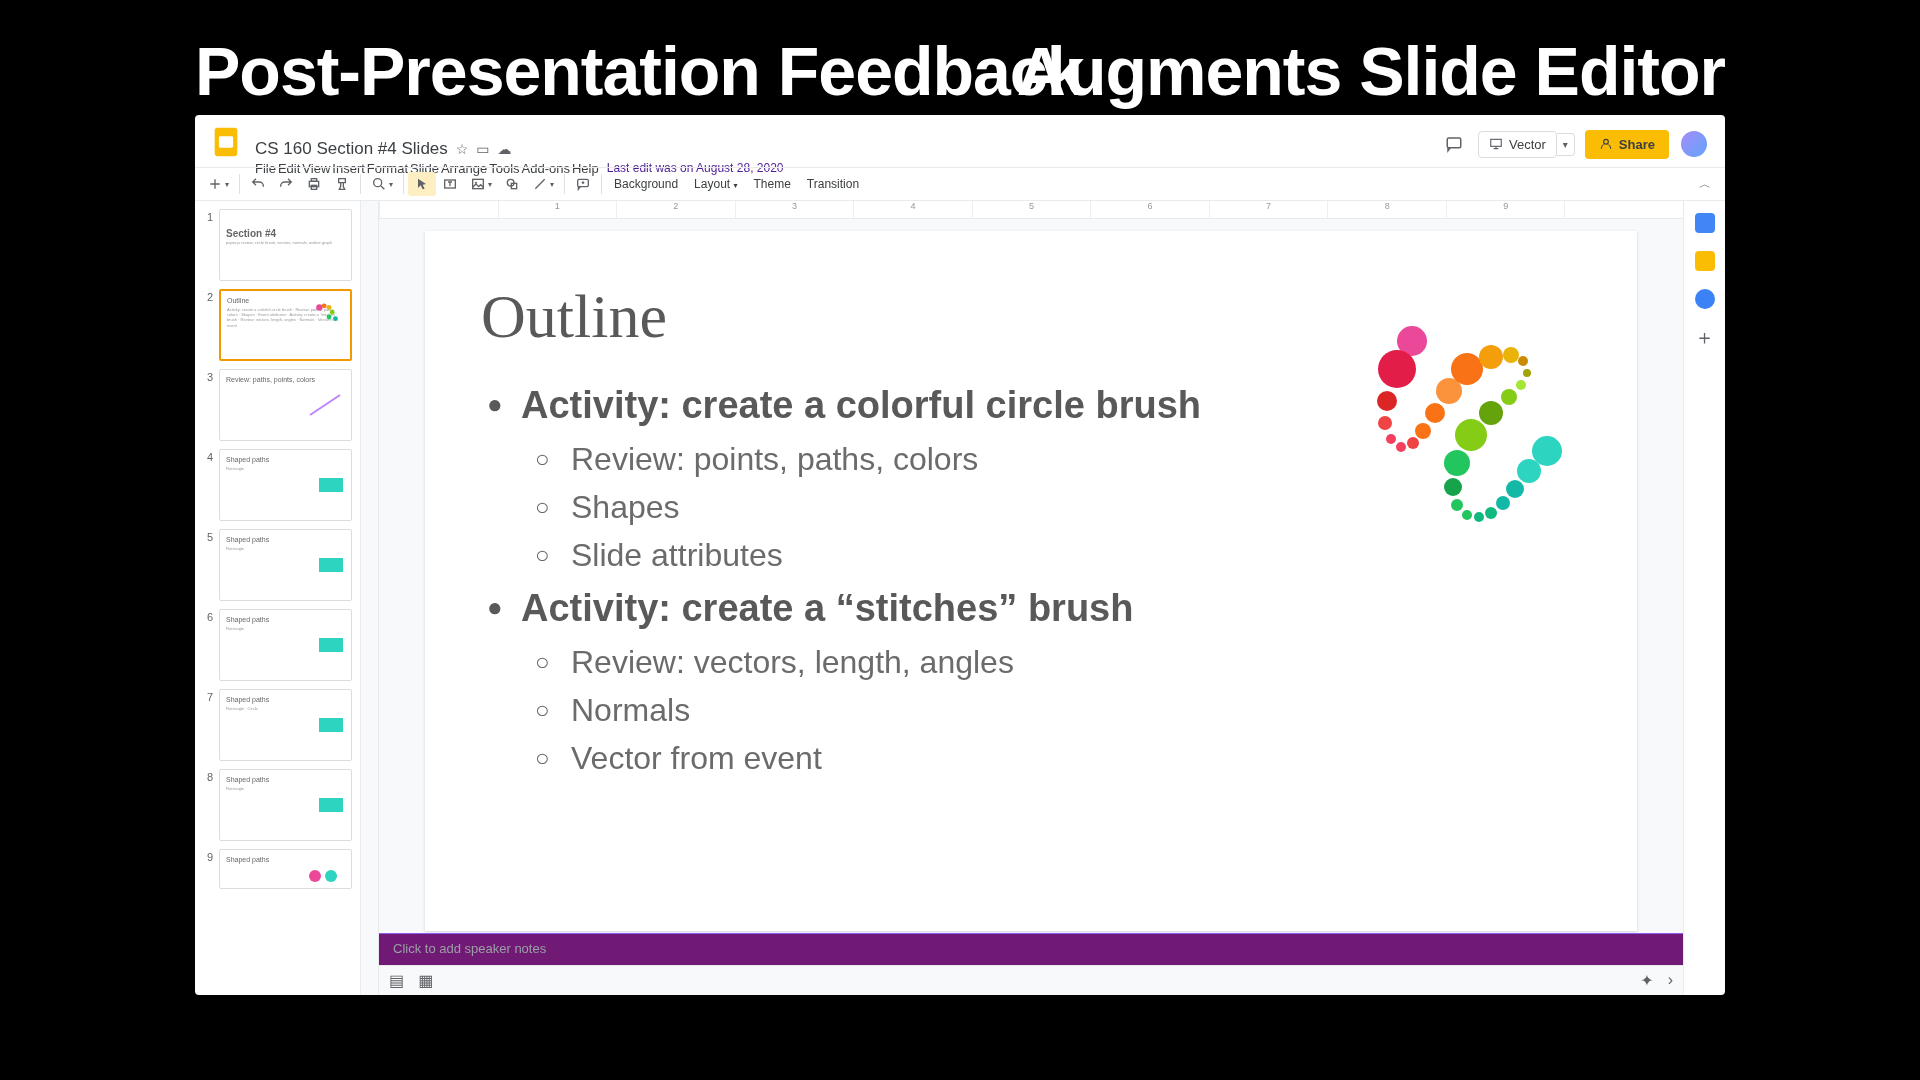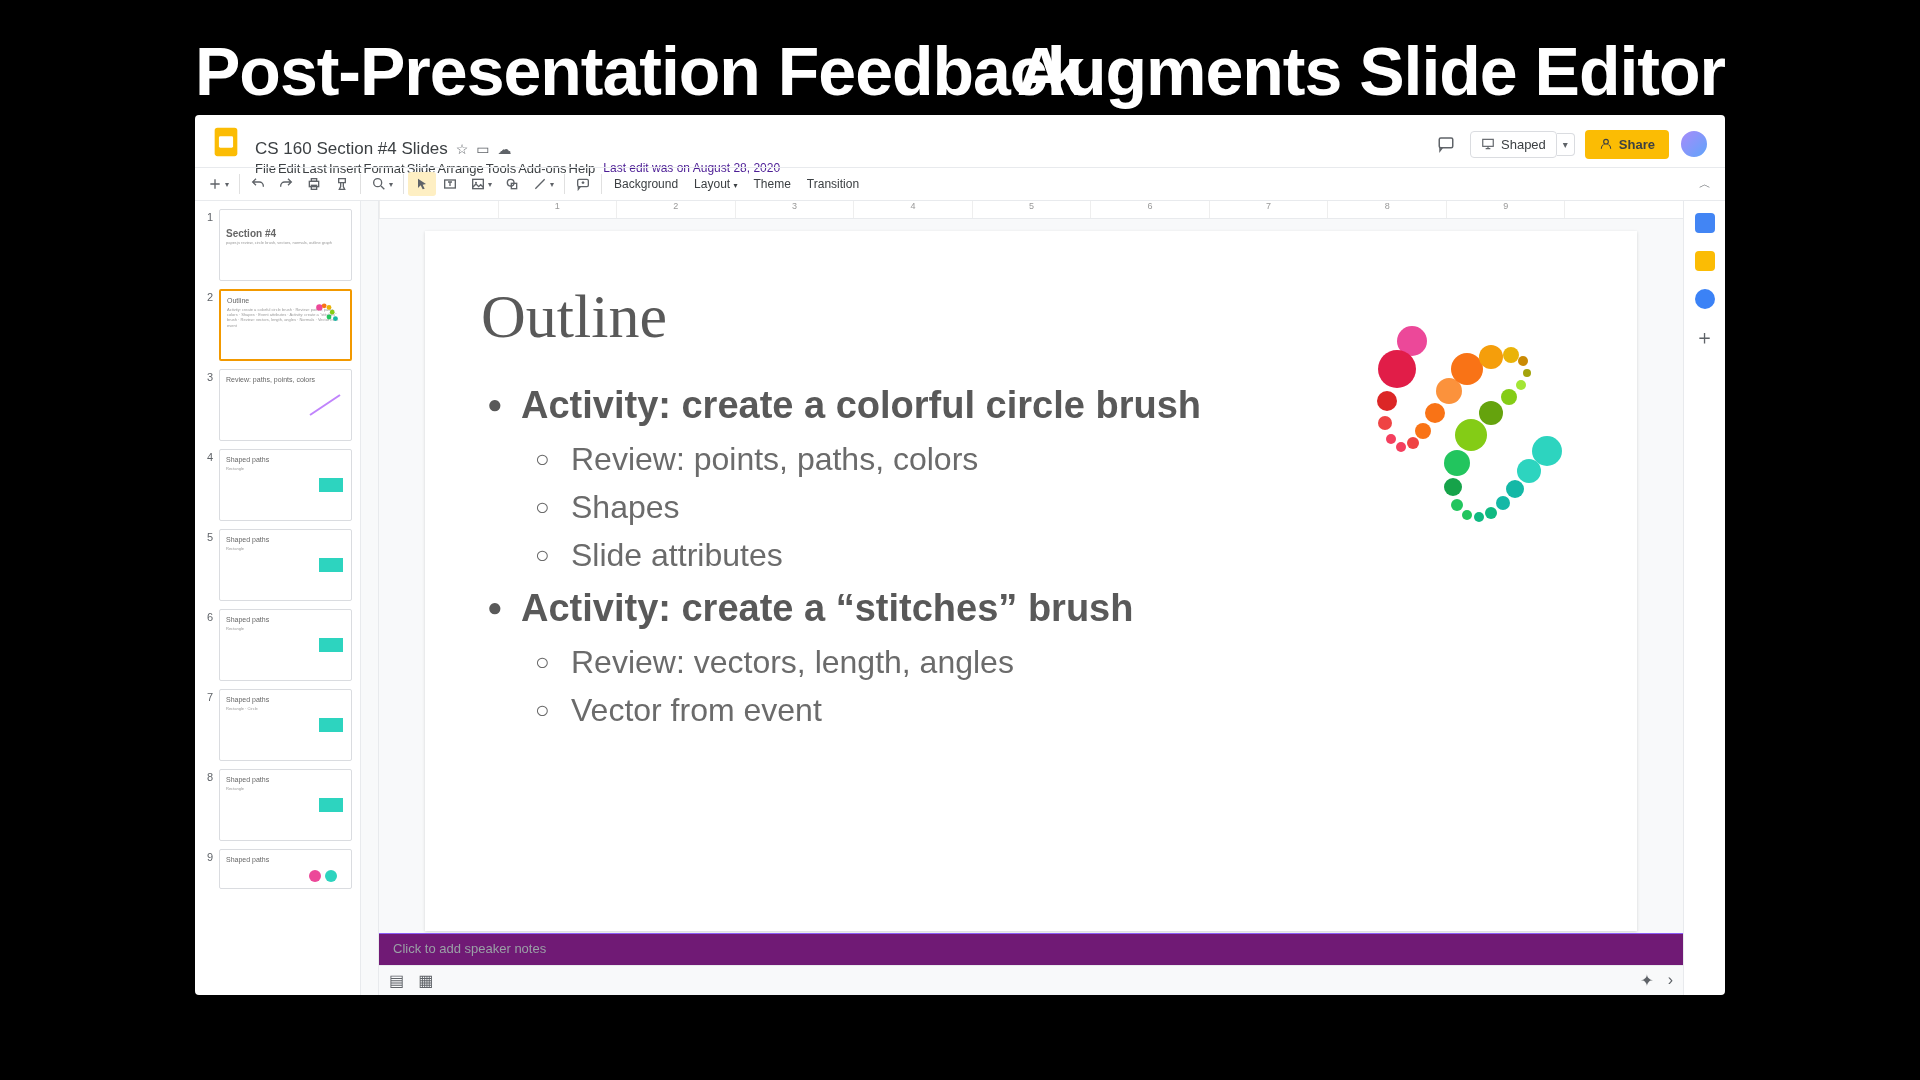--- a/index.html
+++ b/index.html
@@ -81,21 +81,21 @@
       <div class="title-block">
         <div class="doc-title">
           <span>CS 160 Section #4 Slides</span>
           <span class="icon">☆</span>
           <span class="icon">▭</span>
           <span class="icon">☁</span>
         </div>
         <div class="menubar">
           <span>File</span>
           <span>Edit</span>
-          <span>Last</span>
+          <span>View</span>
           <span>Insert</span>
           <span>Format</span>
           <span>Slide</span>
           <span>Arrange</span>
           <span>Tools</span>
           <span>Add-ons</span>
           <span>Help</span>
           <span class="last-edit">Last edit was on August 28, 2020</span>
         </div>
       </div>
@@ -104,21 +104,21 @@
           <svg viewBox="0 0 24 24" width="18" height="18">
               <rect x="3" y="4" width="18" height="13" rx="2" fill="none" stroke="#5f6368" stroke-width="2"></rect>
               <path d="M7 17l-3 4v-4" fill="none" stroke="#5f6368" stroke-width="2"></path>
             </svg>
         </div>
         <div class="present-btn">
           <svg viewBox="0 0 24 24" width="14" height="14">
               <rect x="3" y="4" width="18" height="12" fill="none" stroke="#5f6368" stroke-width="2"></rect>
               <path d="M12 16v4M8 20h8" stroke="#5f6368" stroke-width="2"></path>
             </svg>
-          <span>Shaped</span>
+          <span>Vector</span>
         </div>
         <div class="present-caret">▾</div>
         <div class="share-btn">
           <svg viewBox="0 0 24 24" width="14" height="14">
               <path d="M12 12a4 4 0 100-8 4 4 0 000 8zm-8 8a8 8 0 0116 0" fill="none" stroke="#3c4043" stroke-width="2"></path>
             </svg>
           <span>Share</span>
         </div>
         <div class="avatar"></div>
       </div>
@@ -318,20 +318,21 @@
             <li><span>Activity: create a colorful circle brush</span>
               <ul>
                 <li>Review: points, paths, colors</li>
                 <li>Shapes</li>
                 <li>Slide attributes</li>
               </ul>
             </li>
             <li><span>Activity: create a “stitches” brush</span>
               <ul>
                 <li>Review: vectors, length, angles</li>
+                <li>Normals</li>
                 <li>Vector from event</li>
               </ul>
             </li>
           </ul>
           <svg class="brush-art" viewBox="0 0 220 220">
             <circle cx="55" cy="20" r="15" fill="#ec4899"></circle>
             <circle cx="40" cy="48" r="19" fill="#e11d48"></circle>
             <circle cx="30" cy="80" r="10" fill="#dc2626"></circle>
             <circle cx="28" cy="102" r="7" fill="#ef4444"></circle>
             <circle cx="34" cy="118" r="5" fill="#f43f5e"></circle>

